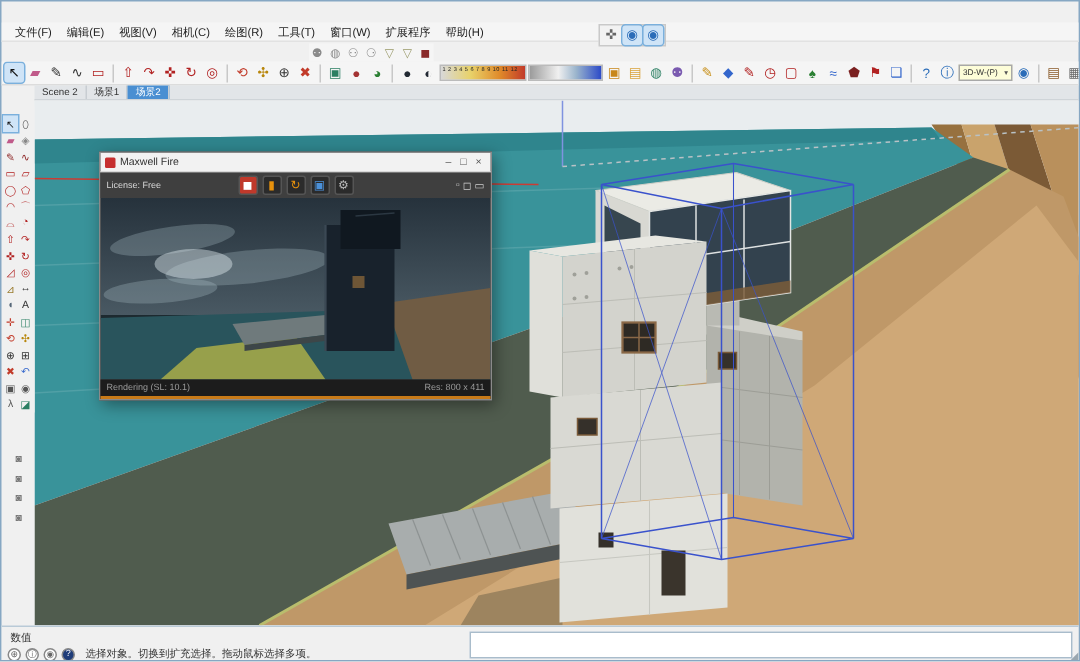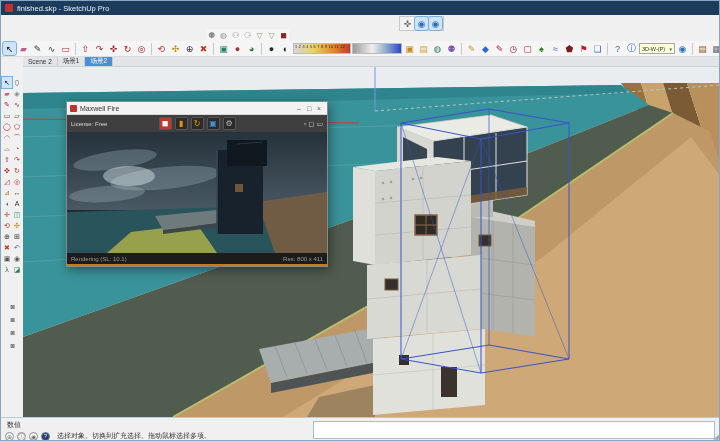--- a/index.html
+++ b/index.html
@@ -73,25 +73,33 @@
   .grip { position:absolute; right:2px; bottom:1px; font-size:7px; color:#9aa7b0; }
   .status-row { position:absolute; left:4px; top:13px; display:flex; align-items:center; gap:3px; }
   .sicon { width:9px; height:9px; border-radius:50%; border:1px solid #888; display:inline-flex; align-items:center; justify-content:center; font-size:6px; background:#fff; }
   .status-tip { font-size:7px; color:#333; margin-left:4px; white-space:nowrap; }
 </style>
 </head>
 <body>
 
 <div class="app">
 
-  <div class="abs titlebar">
-    <span class="appicon"></span>
-    <span class="title">finished.skp - SketchUp Pro</span>
-  </div>
-
+
+  <div class="abs menubar">
+
+  <span class="menu-item">文件(F)</span>
+      <span class="menu-item">编辑(E)</span>
+      <span class="menu-item">视图(V)</span>
+      <span class="menu-item">相机(C)</span>
+      <span class="menu-item">绘图(R)</span>
+      <span class="menu-item">工具(T)</span>
+      <span class="menu-item">窗口(W)</span>
+      <span class="menu-item">扩展程序</span>
+      <span class="menu-item">帮助(H)</span>
+    </div>
 
   <div class="abs main-toolbar">
     <span style="display:flex;align-items:center;gap:1px;">
 
     <span class="icon selected" style="color: rgb(17, 17, 17);">↖</span>
         <span class="icon" style="color: rgb(192, 90, 138);">▰</span>
         <span class="icon" style="color: rgb(51, 51, 51);">✎</span>
         <span class="icon" style="color: rgb(51, 51, 51);">∿</span>
         <span class="icon" style="color: rgb(178, 34, 34);">▭</span>
         <span class="sep"></span>

